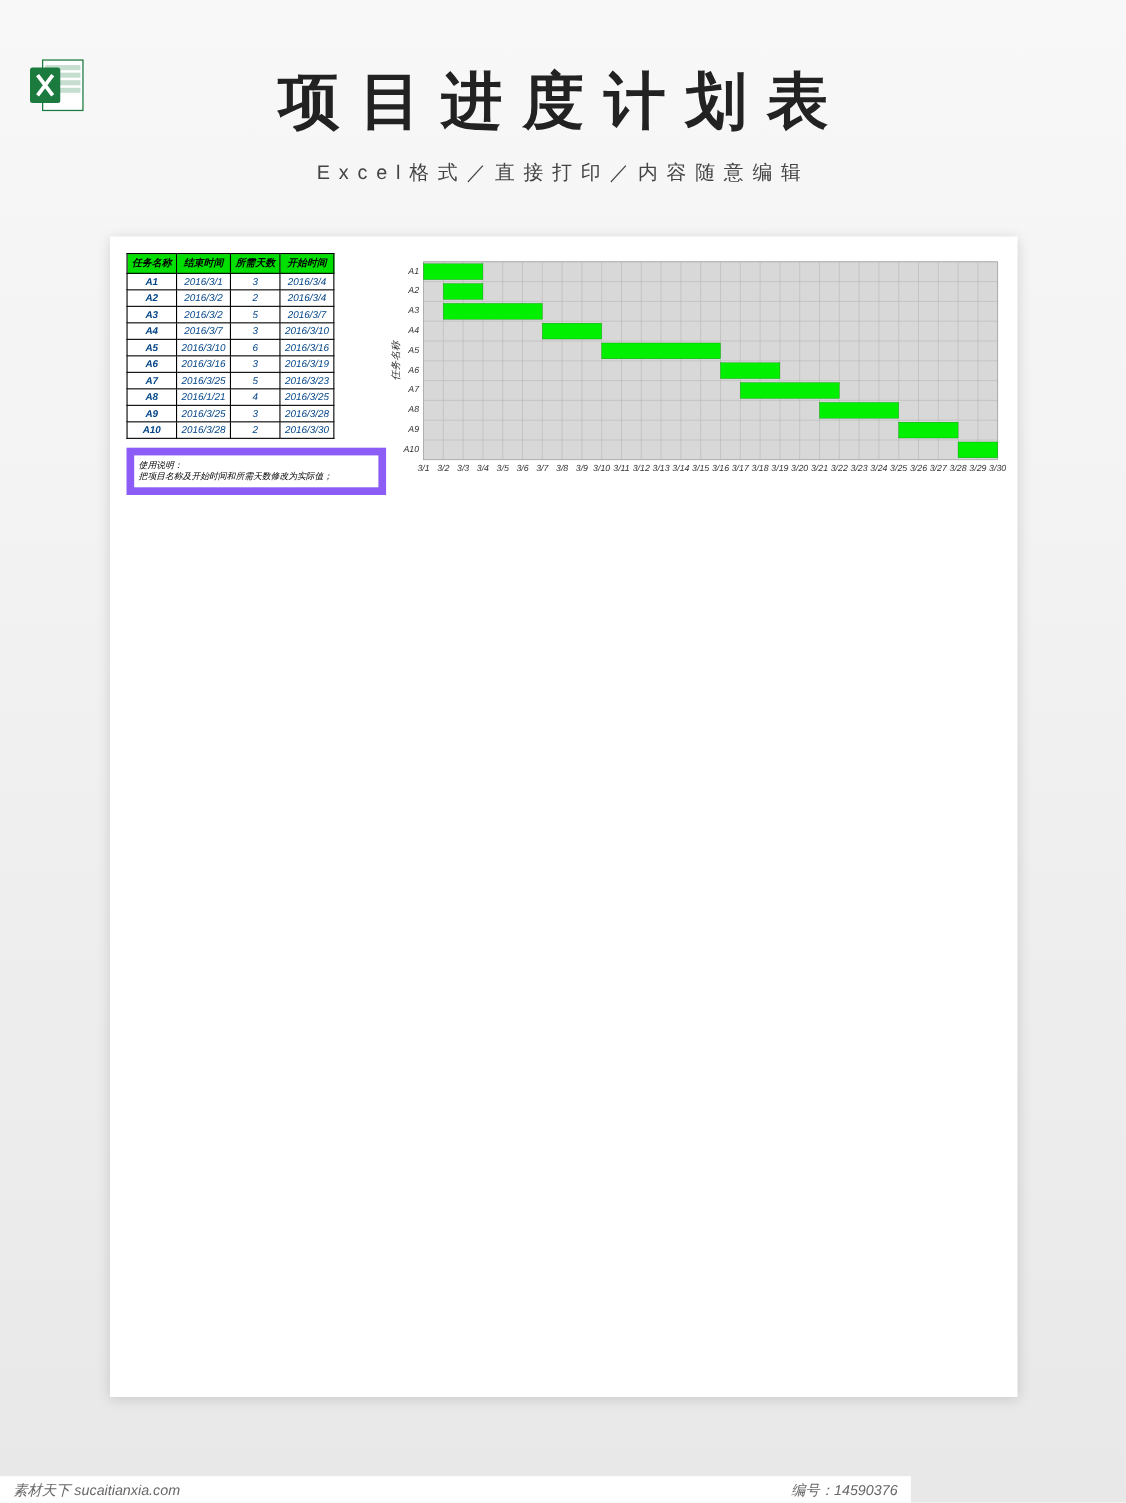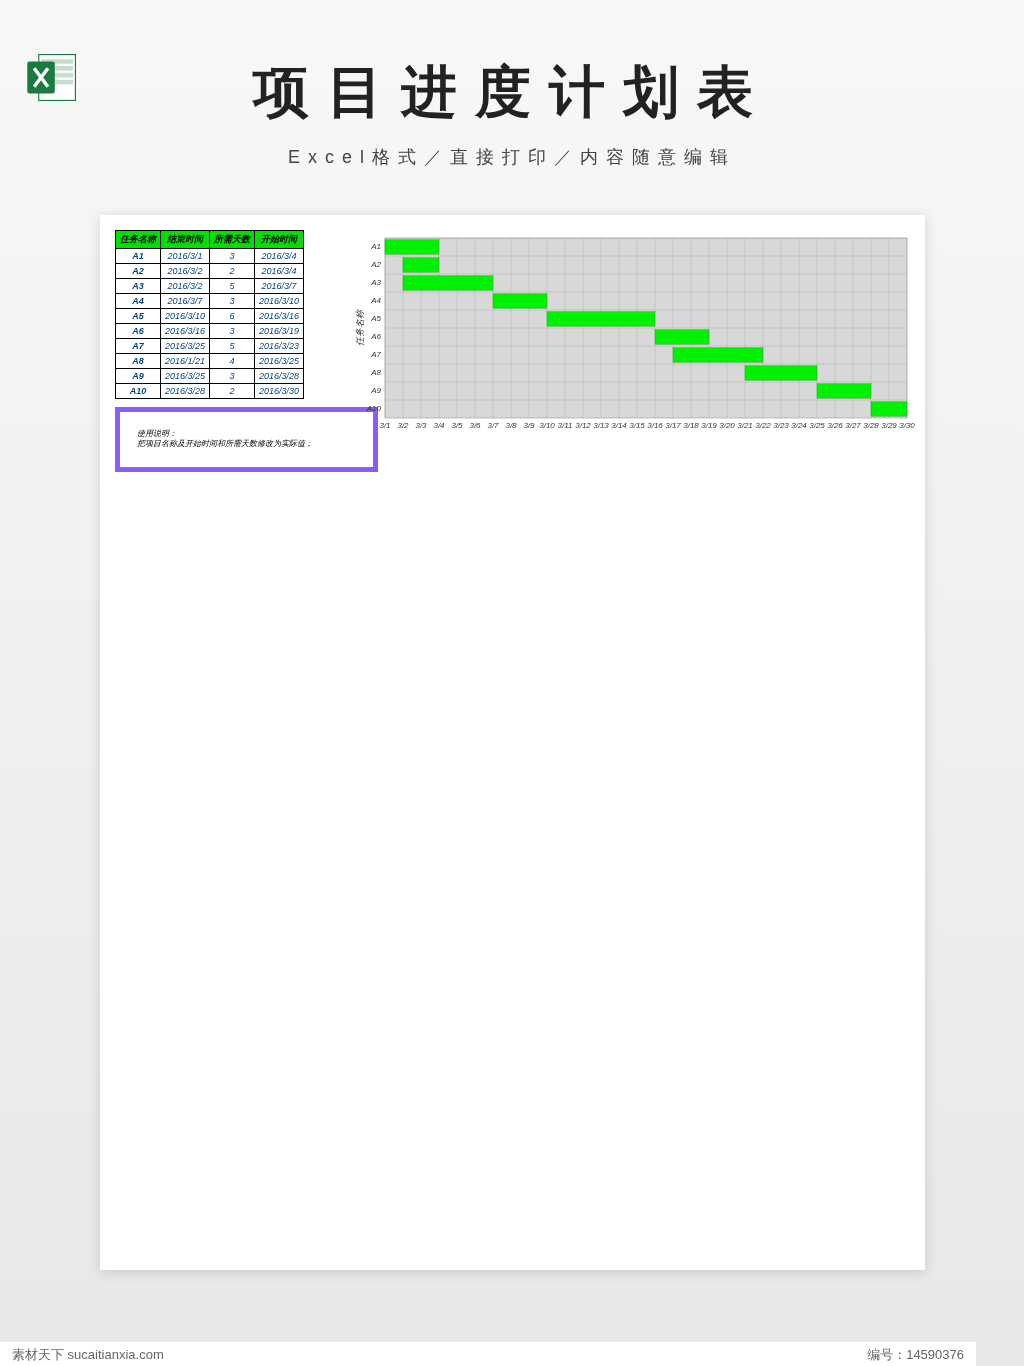--- a/index.html
+++ b/index.html
@@ -70,46 +70,47 @@
 .tbl td {
   border: 1px solid #000;
   padding: 2px 4px;
   text-align: center;
   color: #004488;
   height: 14px;
 }
 .tbl td:first-child { font-weight: 700; }
 .note {
   margin-top: 8px;
-  border: 5px solid #8b5cf6;
-  padding: 17px;
+  border: 7px solid #8b5cf6;
+  padding: 4px;
   font-size: 8px;
   line-height: 1.3;
-  width: 263px;
+  width: 236px;
 }
 .chart-area {
   position: absolute;
   left: 240px;
   top: 0;
   width: 560px;
   height: 210px;
 }
 .chart-svg { width: 100%; height: 100%; }
 .footer {
   position: absolute;
   left: 0;
   bottom: 0;
-  width: 976px;
+  width: 828px;
   height: 24px;
   background: #fff;
   font-size: 13px;
   color: #666;
   padding: 4px 12px;
   display: flex;
   justify-content: space-between;
+  font-style: italic;
 }
 .axis-text { font-size: 8px; fill: #333; }
 .axis-label-v { font-size: 9px; fill: #333; }
 </style>
 </head>
 <body>
 
 <div class="excel-icon">
 <svg viewBox="0 0 48 48">
   <rect x="12" y="4" width="32" height="40" fill="#fff" stroke="#1b7a3e" stroke-width="1"></rect>

